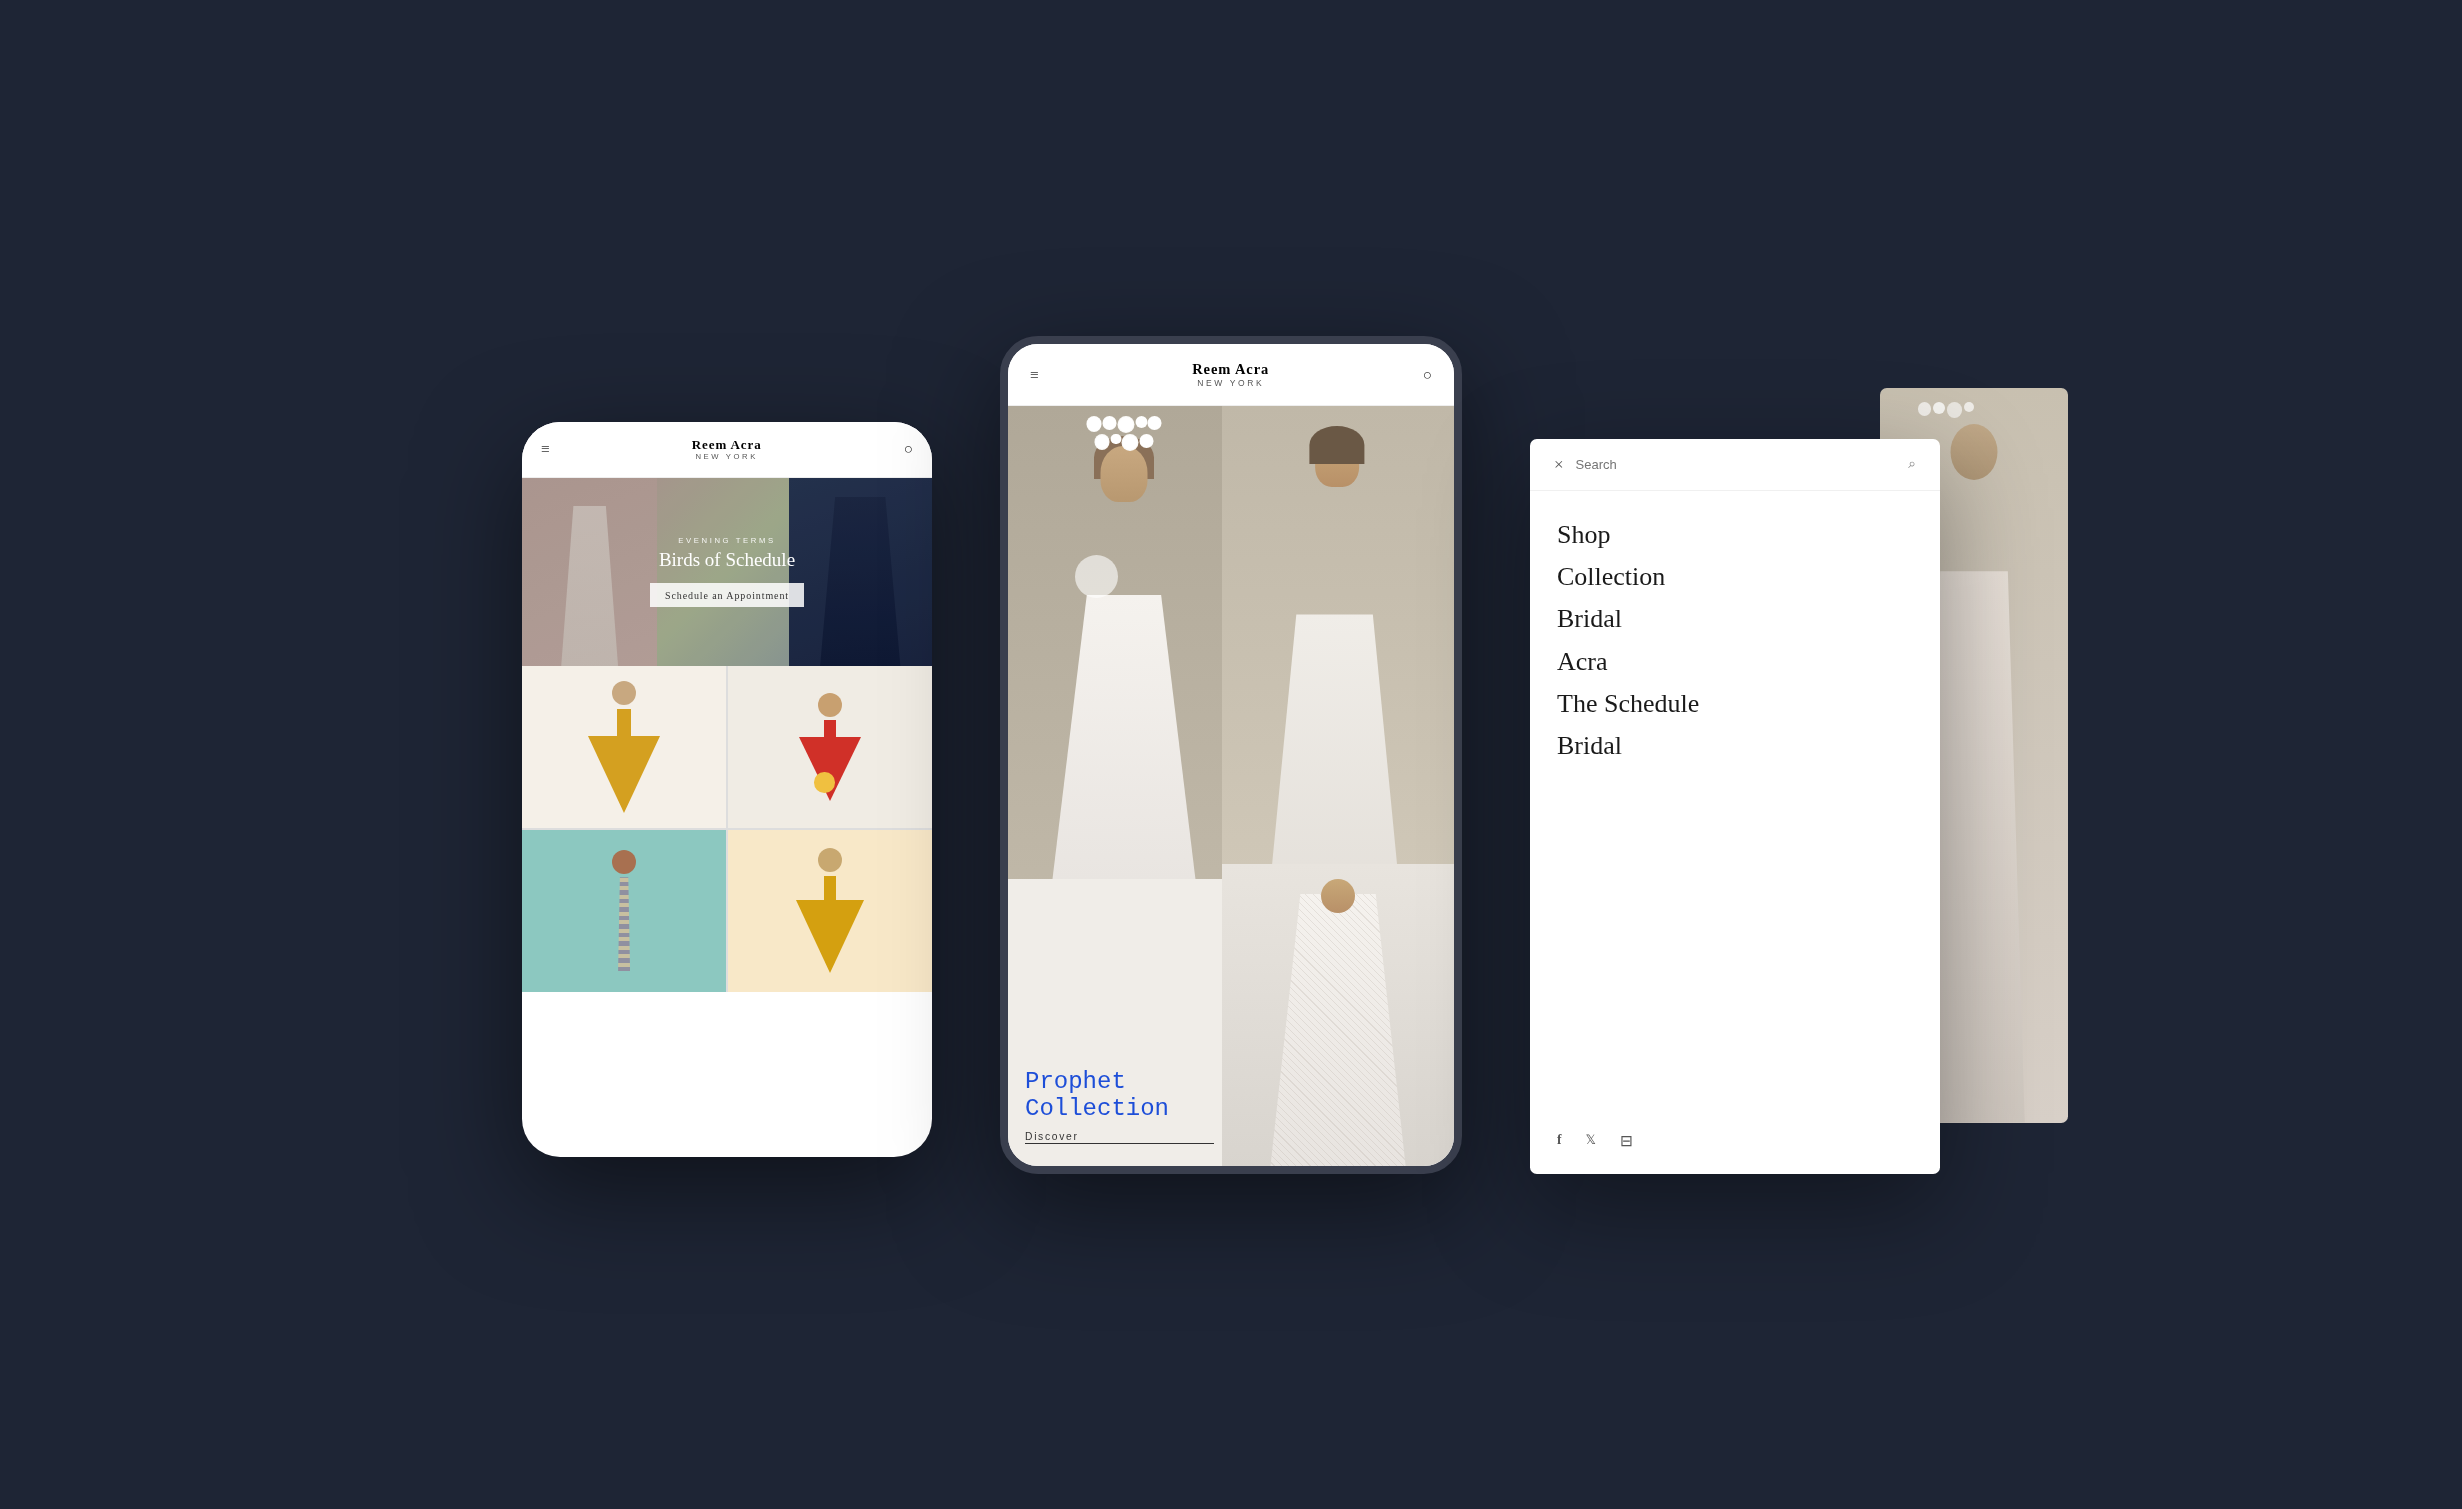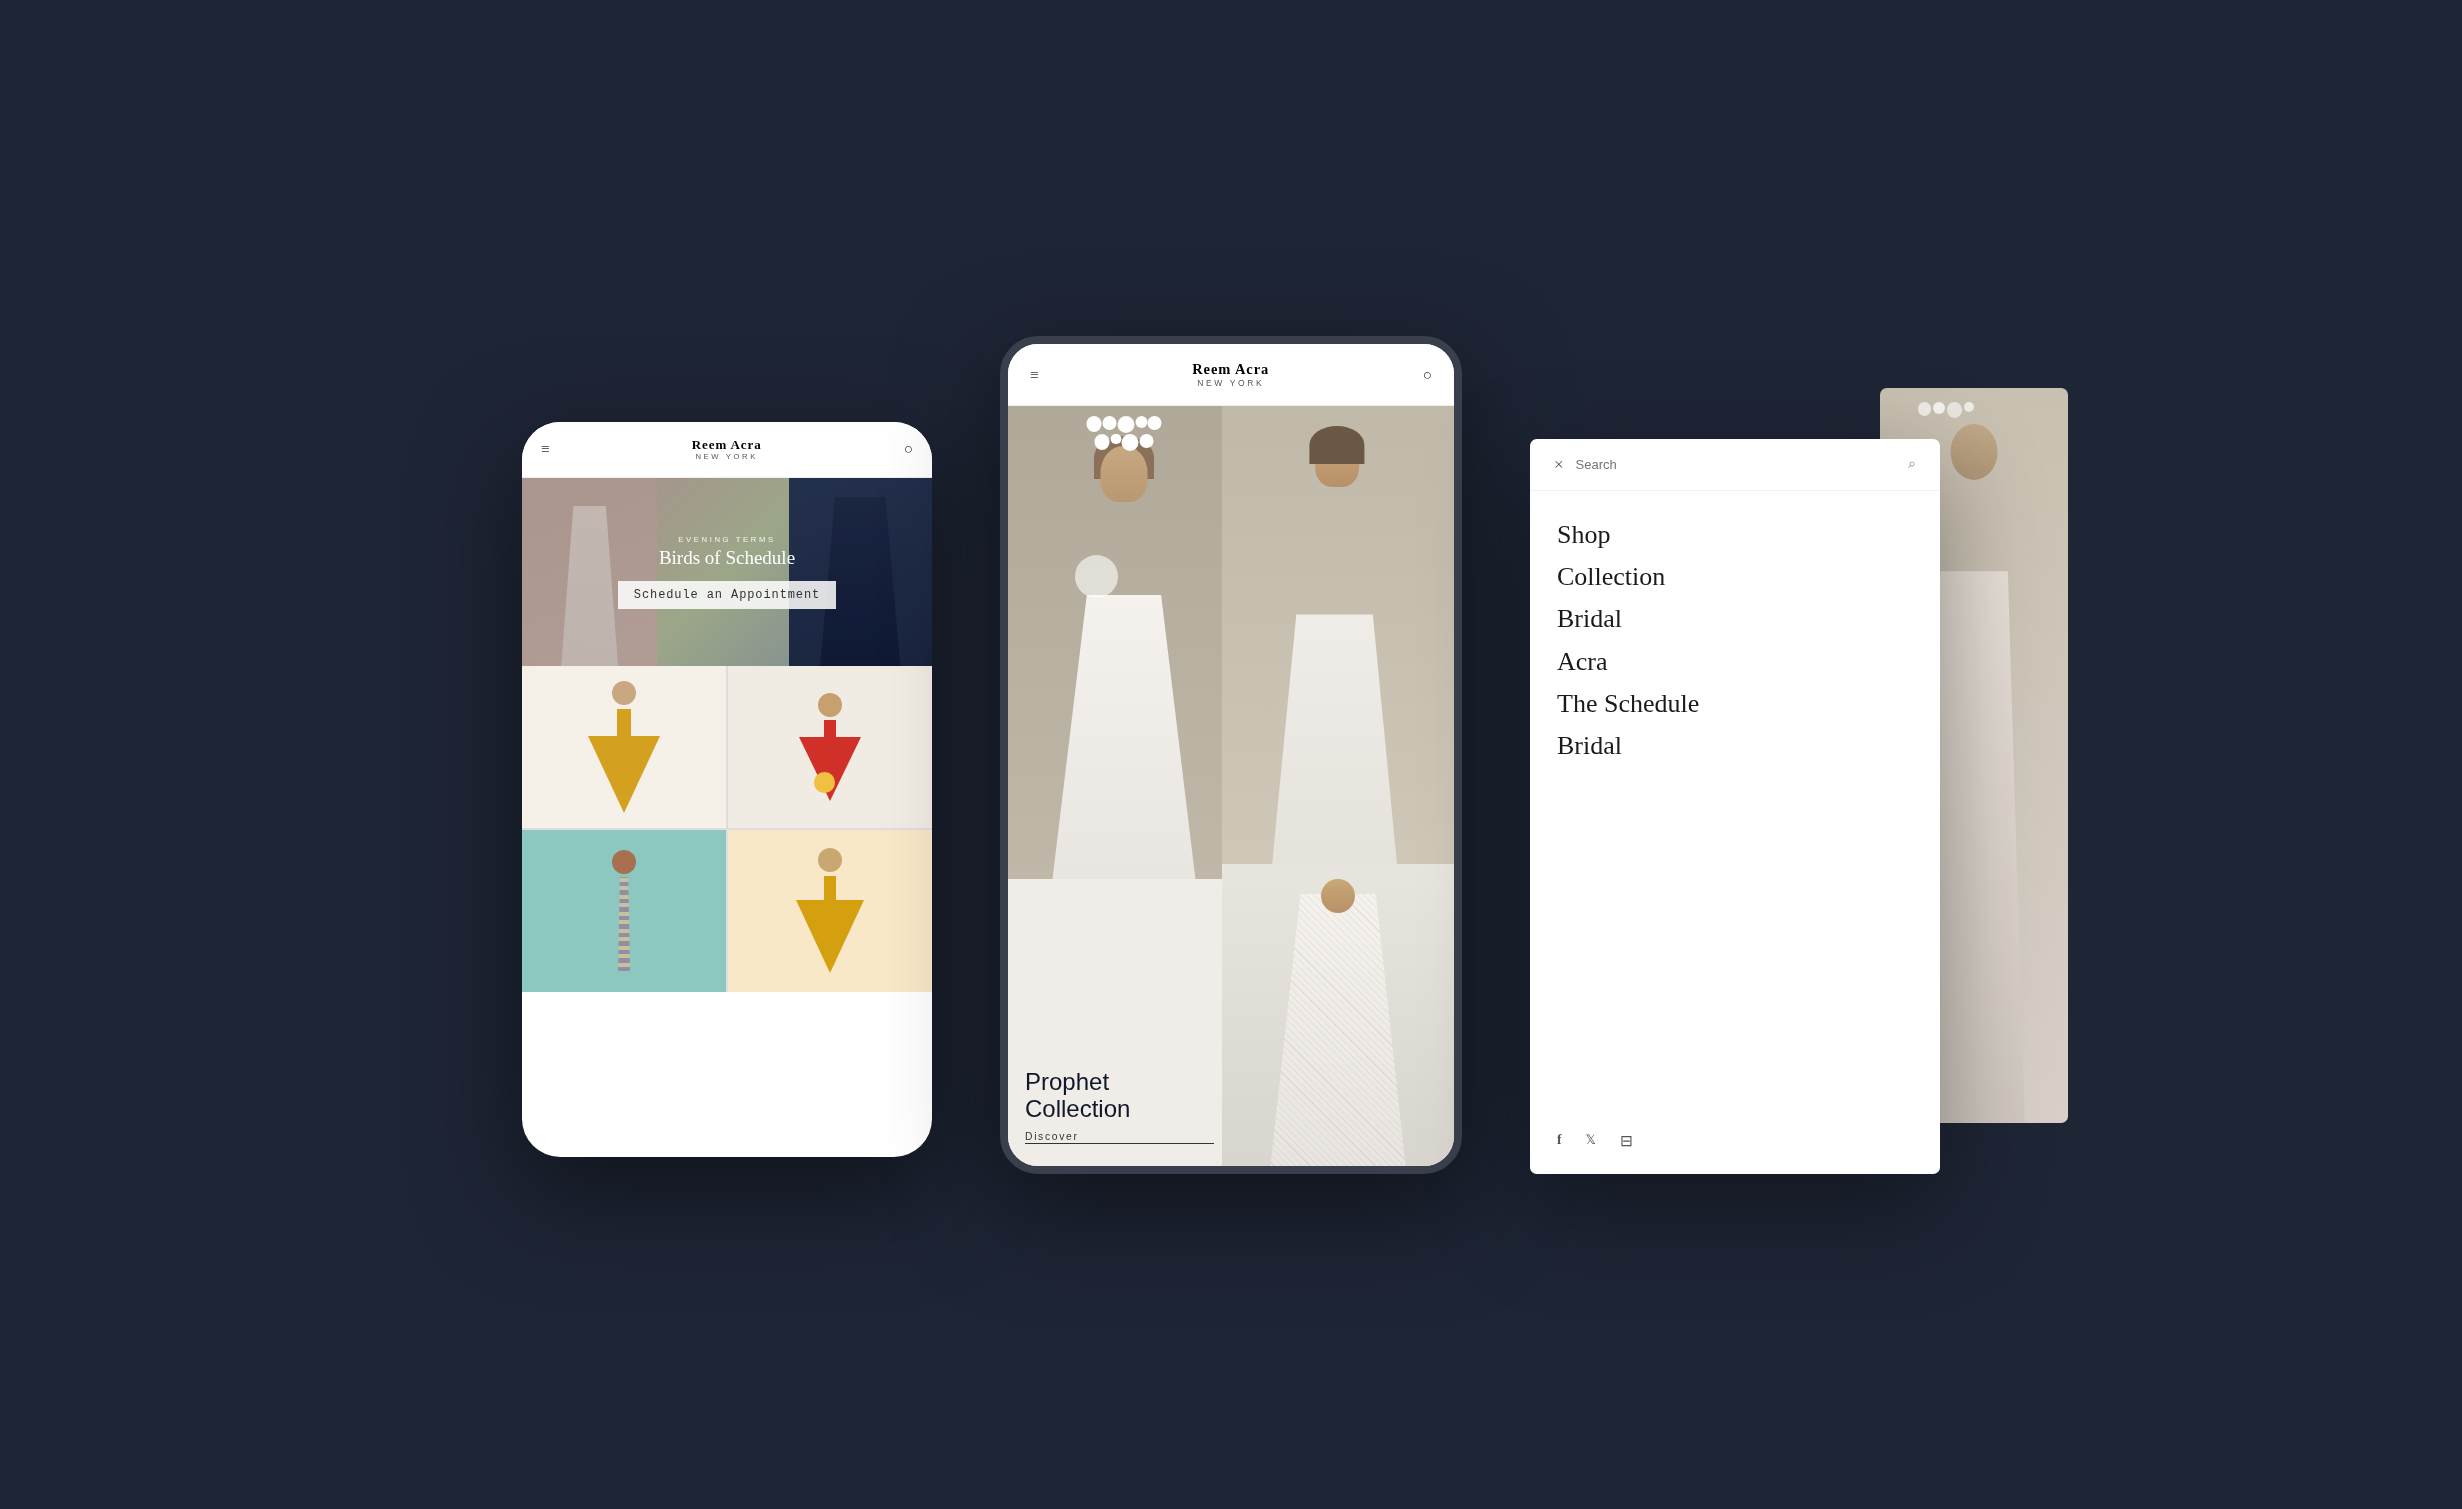--- a/index.html
+++ b/index.html
@@ -115,24 +115,24 @@
       font-family: 'Georgia', serif;
       text-align: center;
       margin-bottom: 12px;
     }
 
     .hero-btn {
       background: rgba(255,255,255,0.85);
       color: #333;
       border: none;
       padding: 6.8px 15.4px;
-      font-size: 12px;
+      font-size: 10px;
       letter-spacing: 0.9px;
       cursor: pointer;
-      font-family: Liberation Mono, monospace;
+      font-family: Liberation Serif, serif;
     }
 
     
     .figure-grid {
       display: grid;
       grid-template-columns: 1fr 1fr;
       gap: 1.7px;
       background: #ddd;
     }
 
@@ -176,22 +176,22 @@
     }
 
     .bridal-collage {
       width: 100%;
       height: 100%;
       position: relative;
     }
 
     .collection-title {
       font-size: 24px;
-      font-family: Liberation Sans, sans-serif;
-      color: #0f172a;
+      font-family: Liberation Mono, monospace;
+      color: #1d4ed8;
       line-height: 1.1;
       margin-bottom: 8.5px;
       margin-top: 8px;
     }
 
     .collection-discover {
       font-size: 10.3px;
       letter-spacing: 1.7px;
       color: #333;
       border-bottom: 0.9px solid #333;

